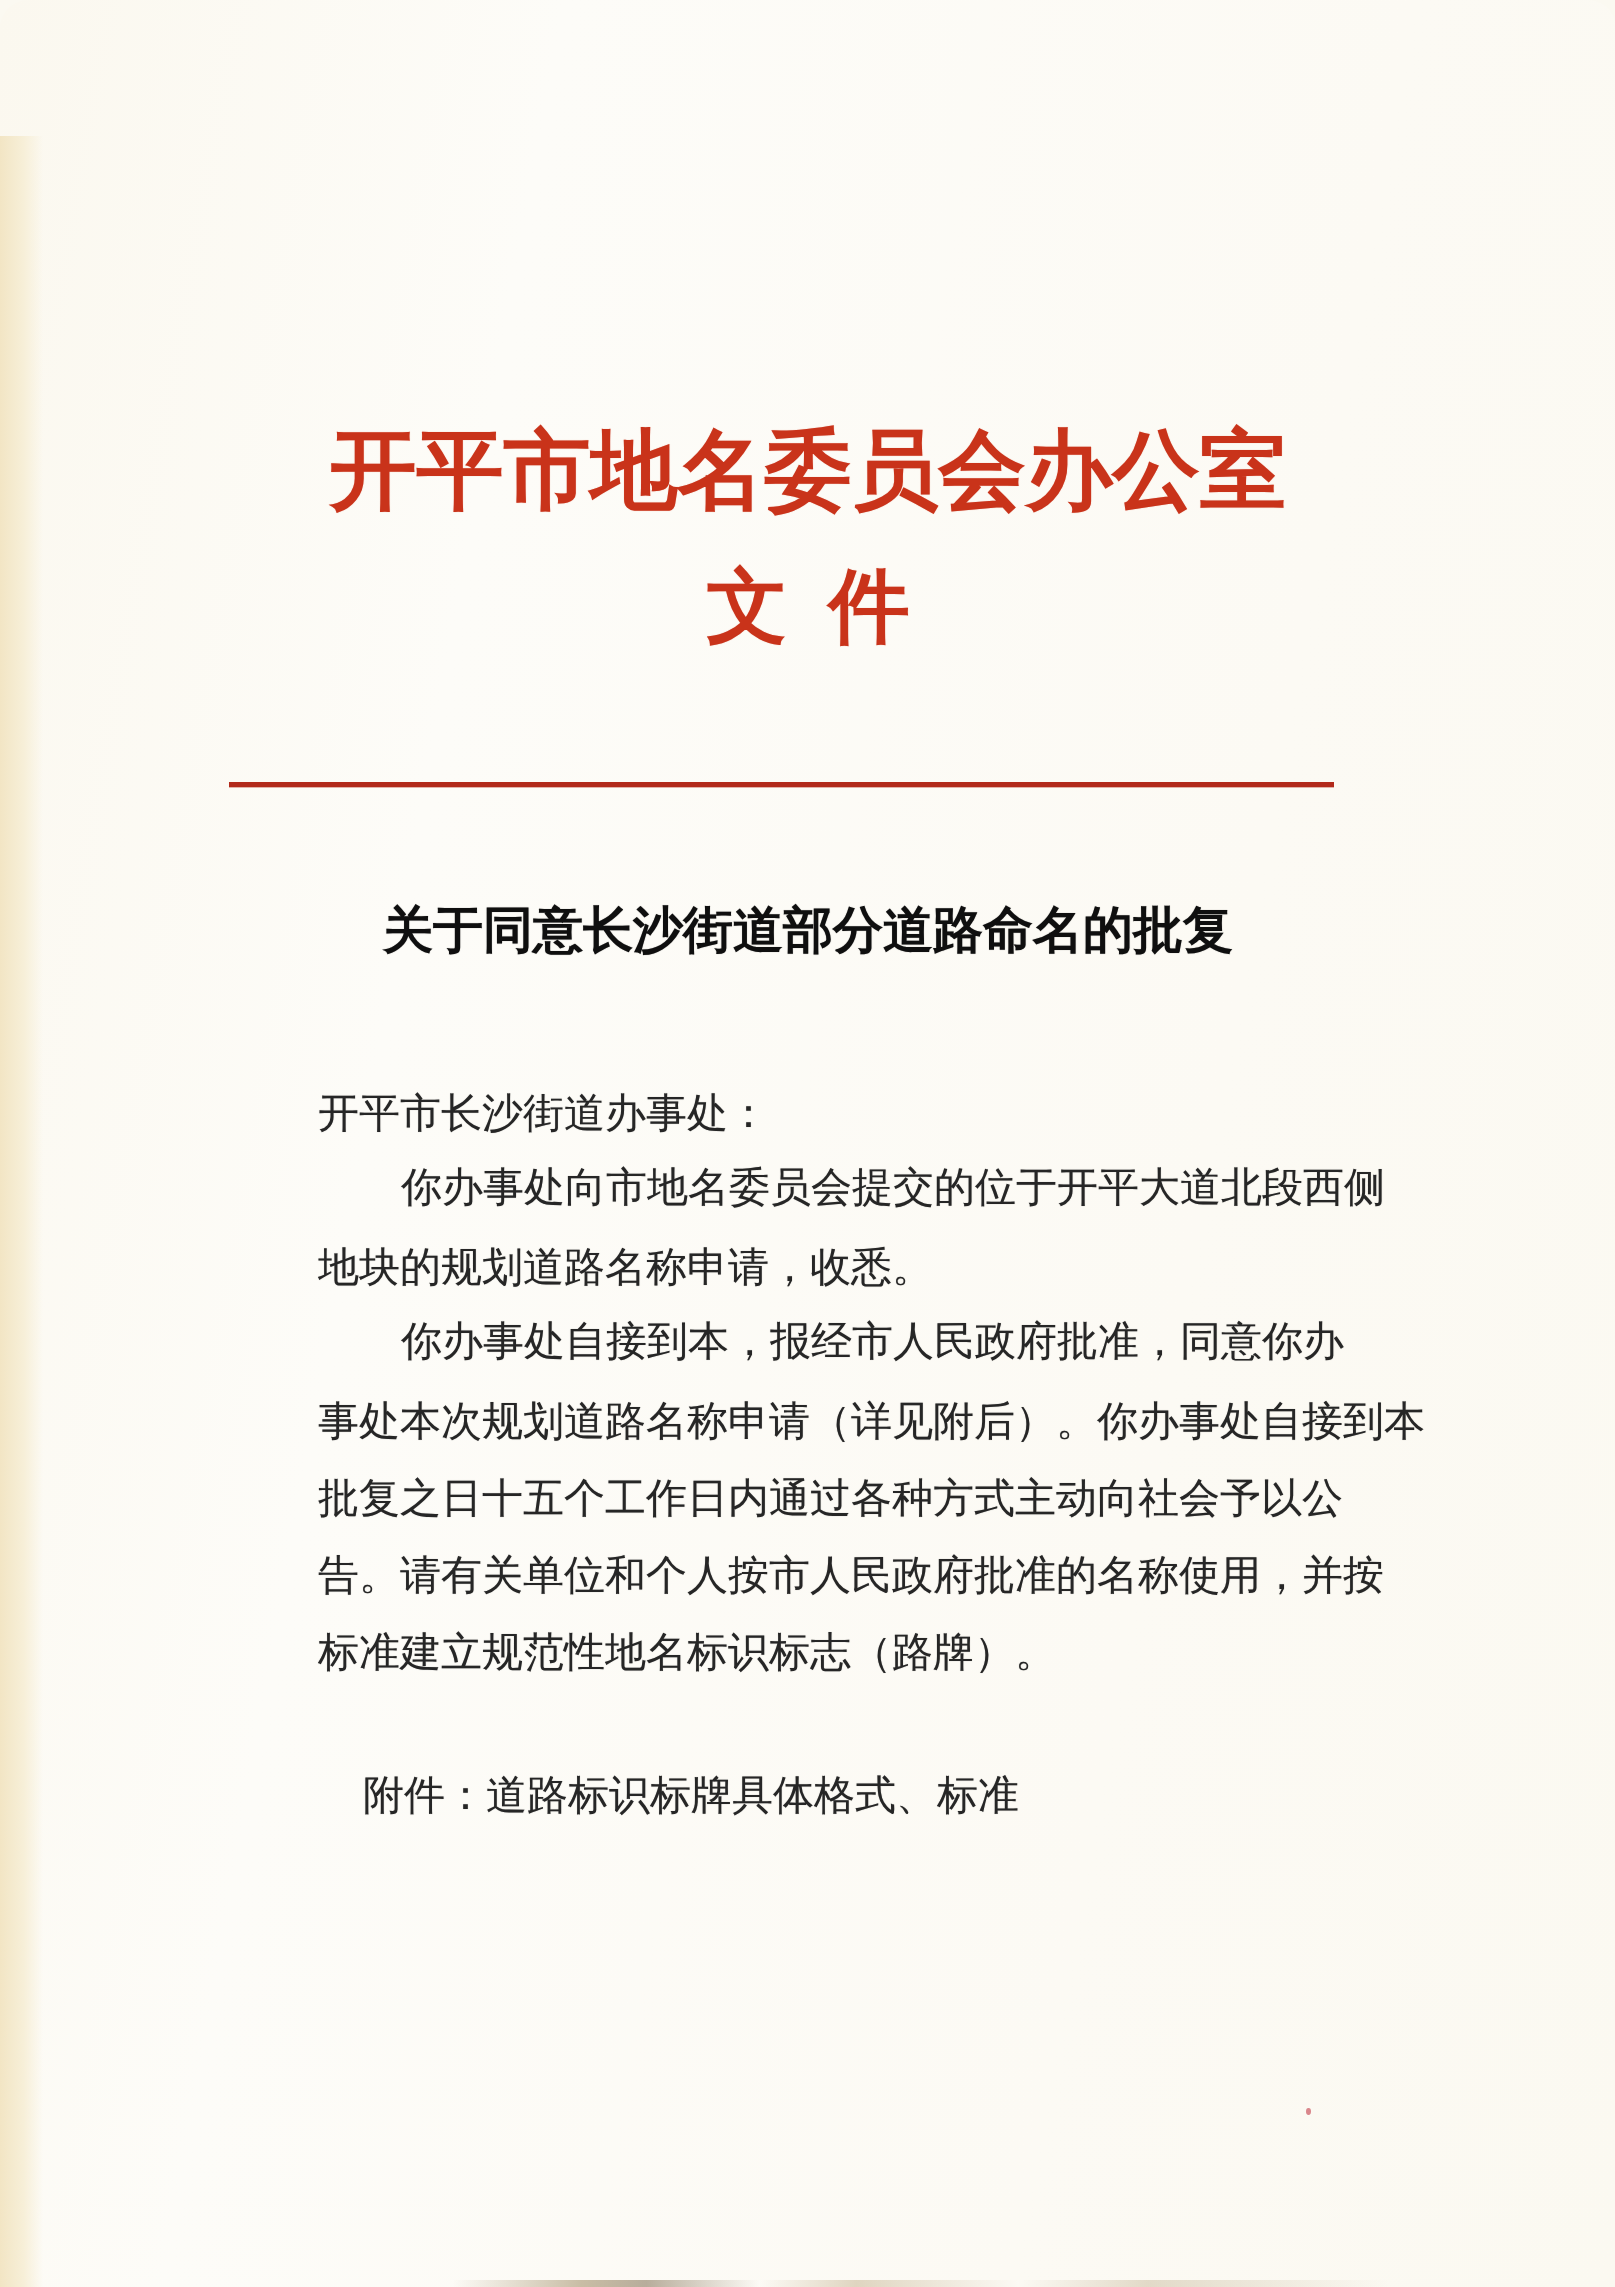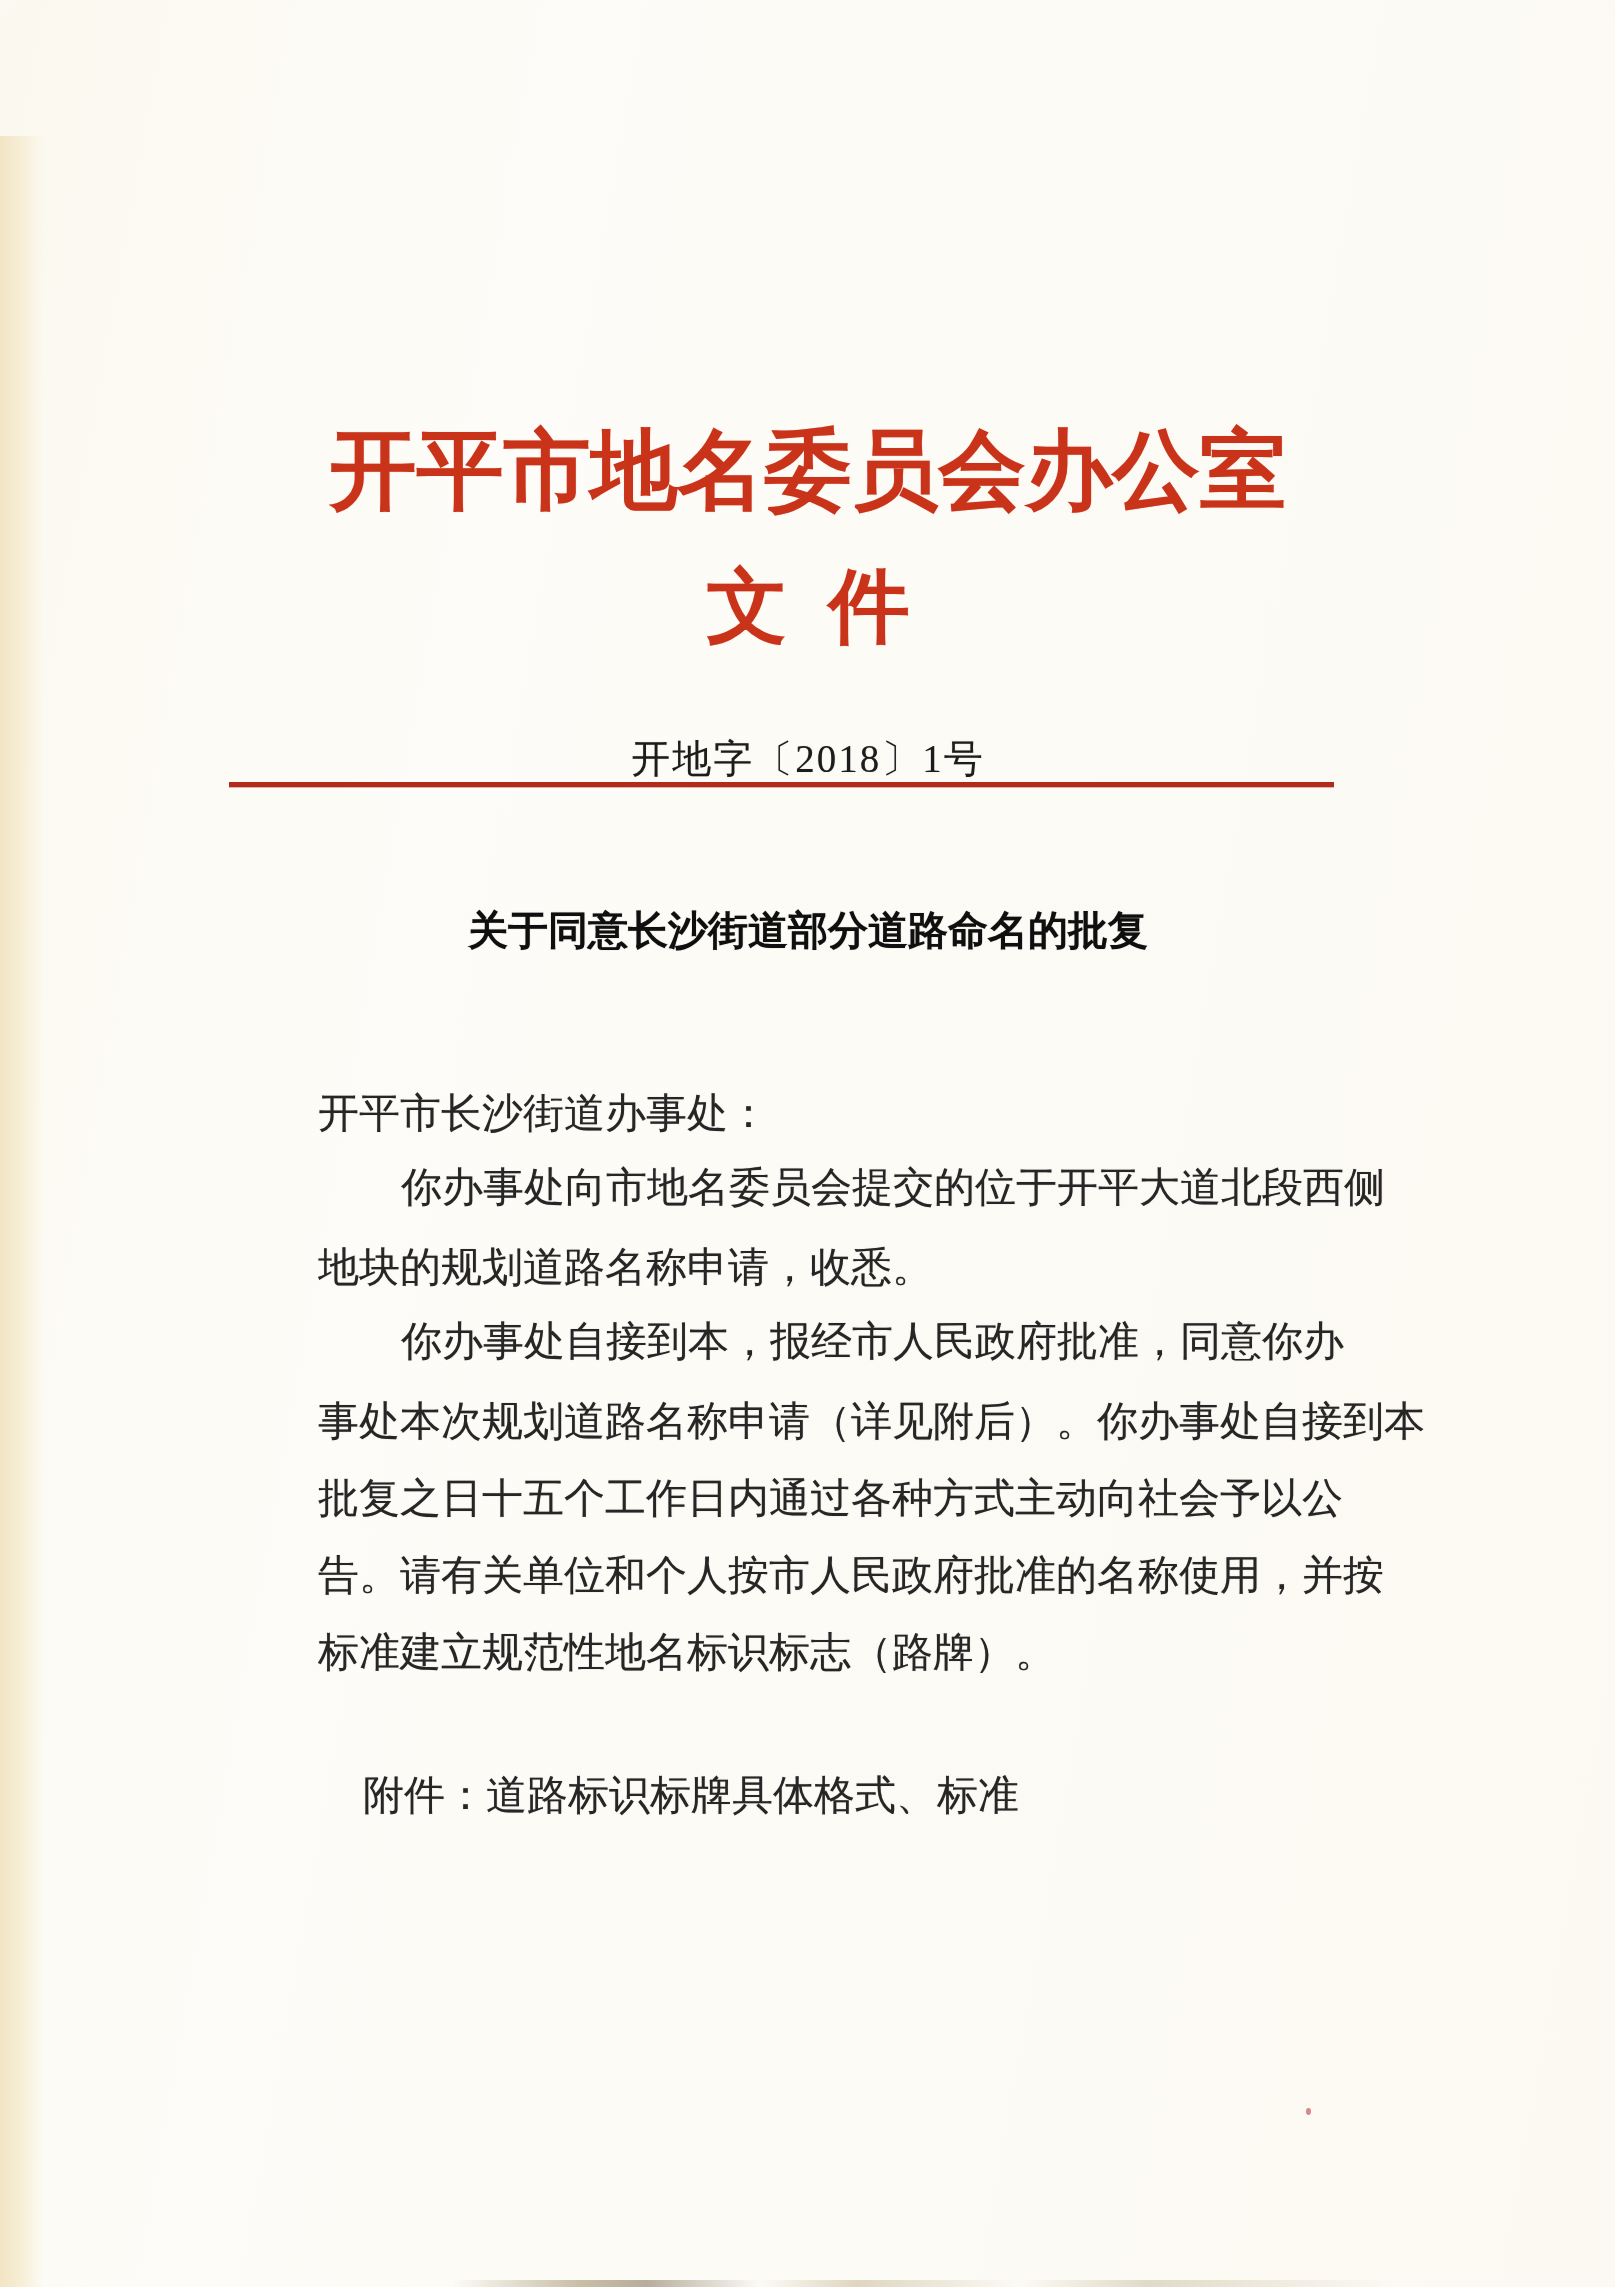--- a/index.html
+++ b/index.html
@@ -96,21 +96,21 @@
     background: var(--rule-red, #b22a1b);
     box-shadow: 0 1px 0 rgba(178,42,27,0.35);
   }
   .doc-title {
     position: absolute;
     top: 896px;
     left: 0;
     width: 100%;
     text-align: center;
     font-family: "Liberation Sans", sans-serif;
-    font-size: 40px;
+    font-size: 50px;
     font-weight: bold;
     line-height: 69px;
     color: #0f0f0f;
     text-shadow: 0 0 1px rgba(0,0,0,0.45);
     white-space: nowrap;
   }
   .body-block {
     position: absolute;
     top: 1075px;
     left: 274px;
@@ -154,21 +154,20 @@
 <body style="--header-red: #c9331a; --rule-red: #b22a1b; --body-text: #262626;">
 
 <div class="page">
 
   <div class="edge-strip-left"></div>
 
   <div class="issuer-title">开平市地名委员会办公室</div>
 
   <div class="doc-type">文件</div>
 
-  <div class="doc-number">开地字〔2018〕1号</div>
 
   <div class="red-rule"></div>
 
   <div class="doc-title">关于同意长沙街道部分道路命名的批复</div>
 
   <div class="body-block">
     <div class="body-line">开平市长沙街道办事处：</div>
     <div class="body-line indent">你办事处向市地名委员会提交的位于开平大道北段西侧</div>
     <div class="body-line">地块的规划道路名称申请，收悉。</div>
     <div class="body-line indent">你办事处自接到本，报经市人民政府批准，同意你办</div>

